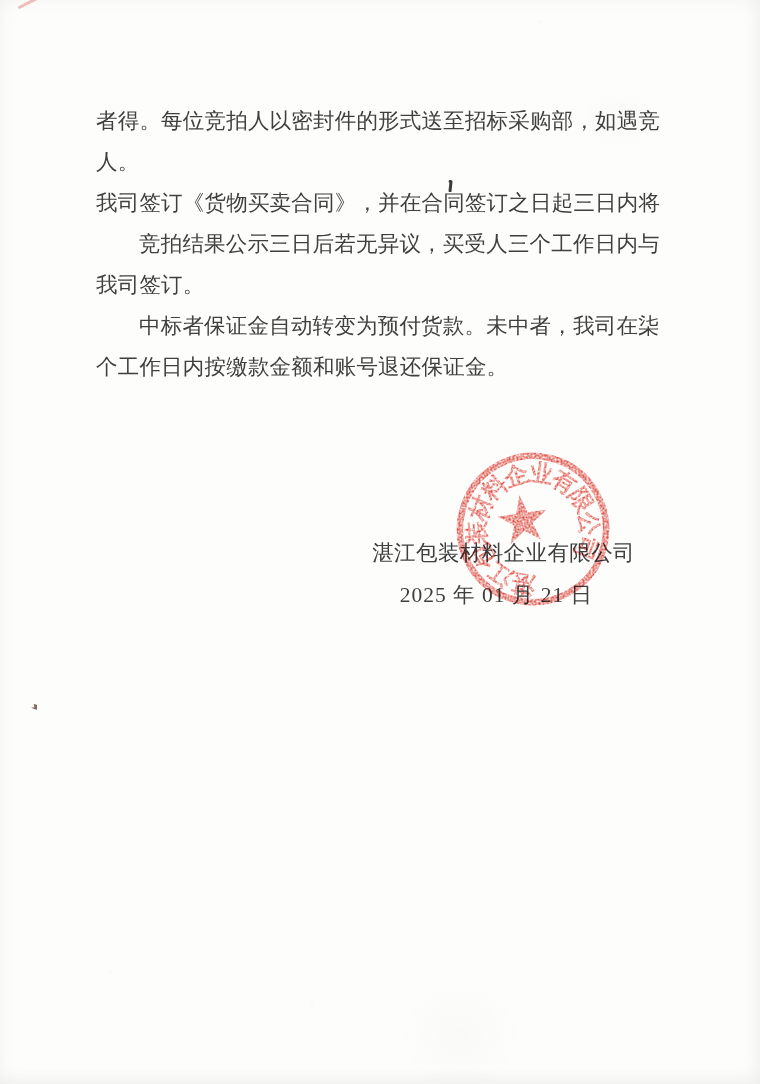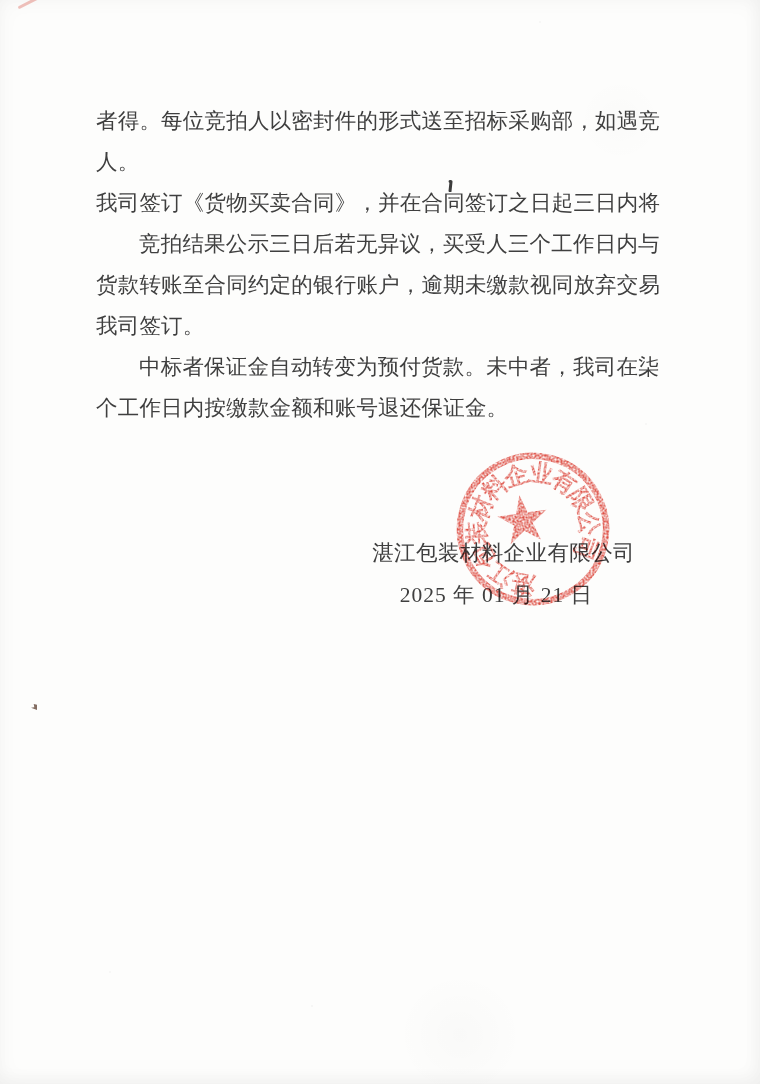--- a/index.html
+++ b/index.html
@@ -96,21 +96,20 @@
 </head>
 <body style="background: rgb(253, 253, 252); --ink: #3f3f3f;">
 
 <div class="paper-noise"></div>
 
 <div class="doc-text" id="docLines">
     <div class="doc-line">者得。每位竞拍人以密封件的形式送至招标采购部，如遇竞</div>
     <div class="doc-line">人。</div>
     <div class="doc-line">我司签订《货物买卖合同》，并在合同签订之日起三日内将</div>
     <div class="doc-line indent">竞拍结果公示三日后若无异议，买受人三个工作日内与</div>
-    <div class="doc-line">货款转账至合同约定的银行账户，逾期未缴款视同放弃交易</div>
     <div class="doc-line">我司签订。</div>
     <div class="doc-line indent">中标者保证金自动转变为预付货款。未中者，我司在柒</div>
     <div class="doc-line">个工作日内按缴款金额和账号退还保证金。</div>
   </div>
 
 <div class="sig-company">湛江包装材料企业有限公司</div>
 <div class="sig-date">2025 年 01 月 21 日</div>
 
 <svg class="seal" viewBox="-85 -85 170 170" xmlns="http://www.w3.org/2000/svg">
   <defs>

